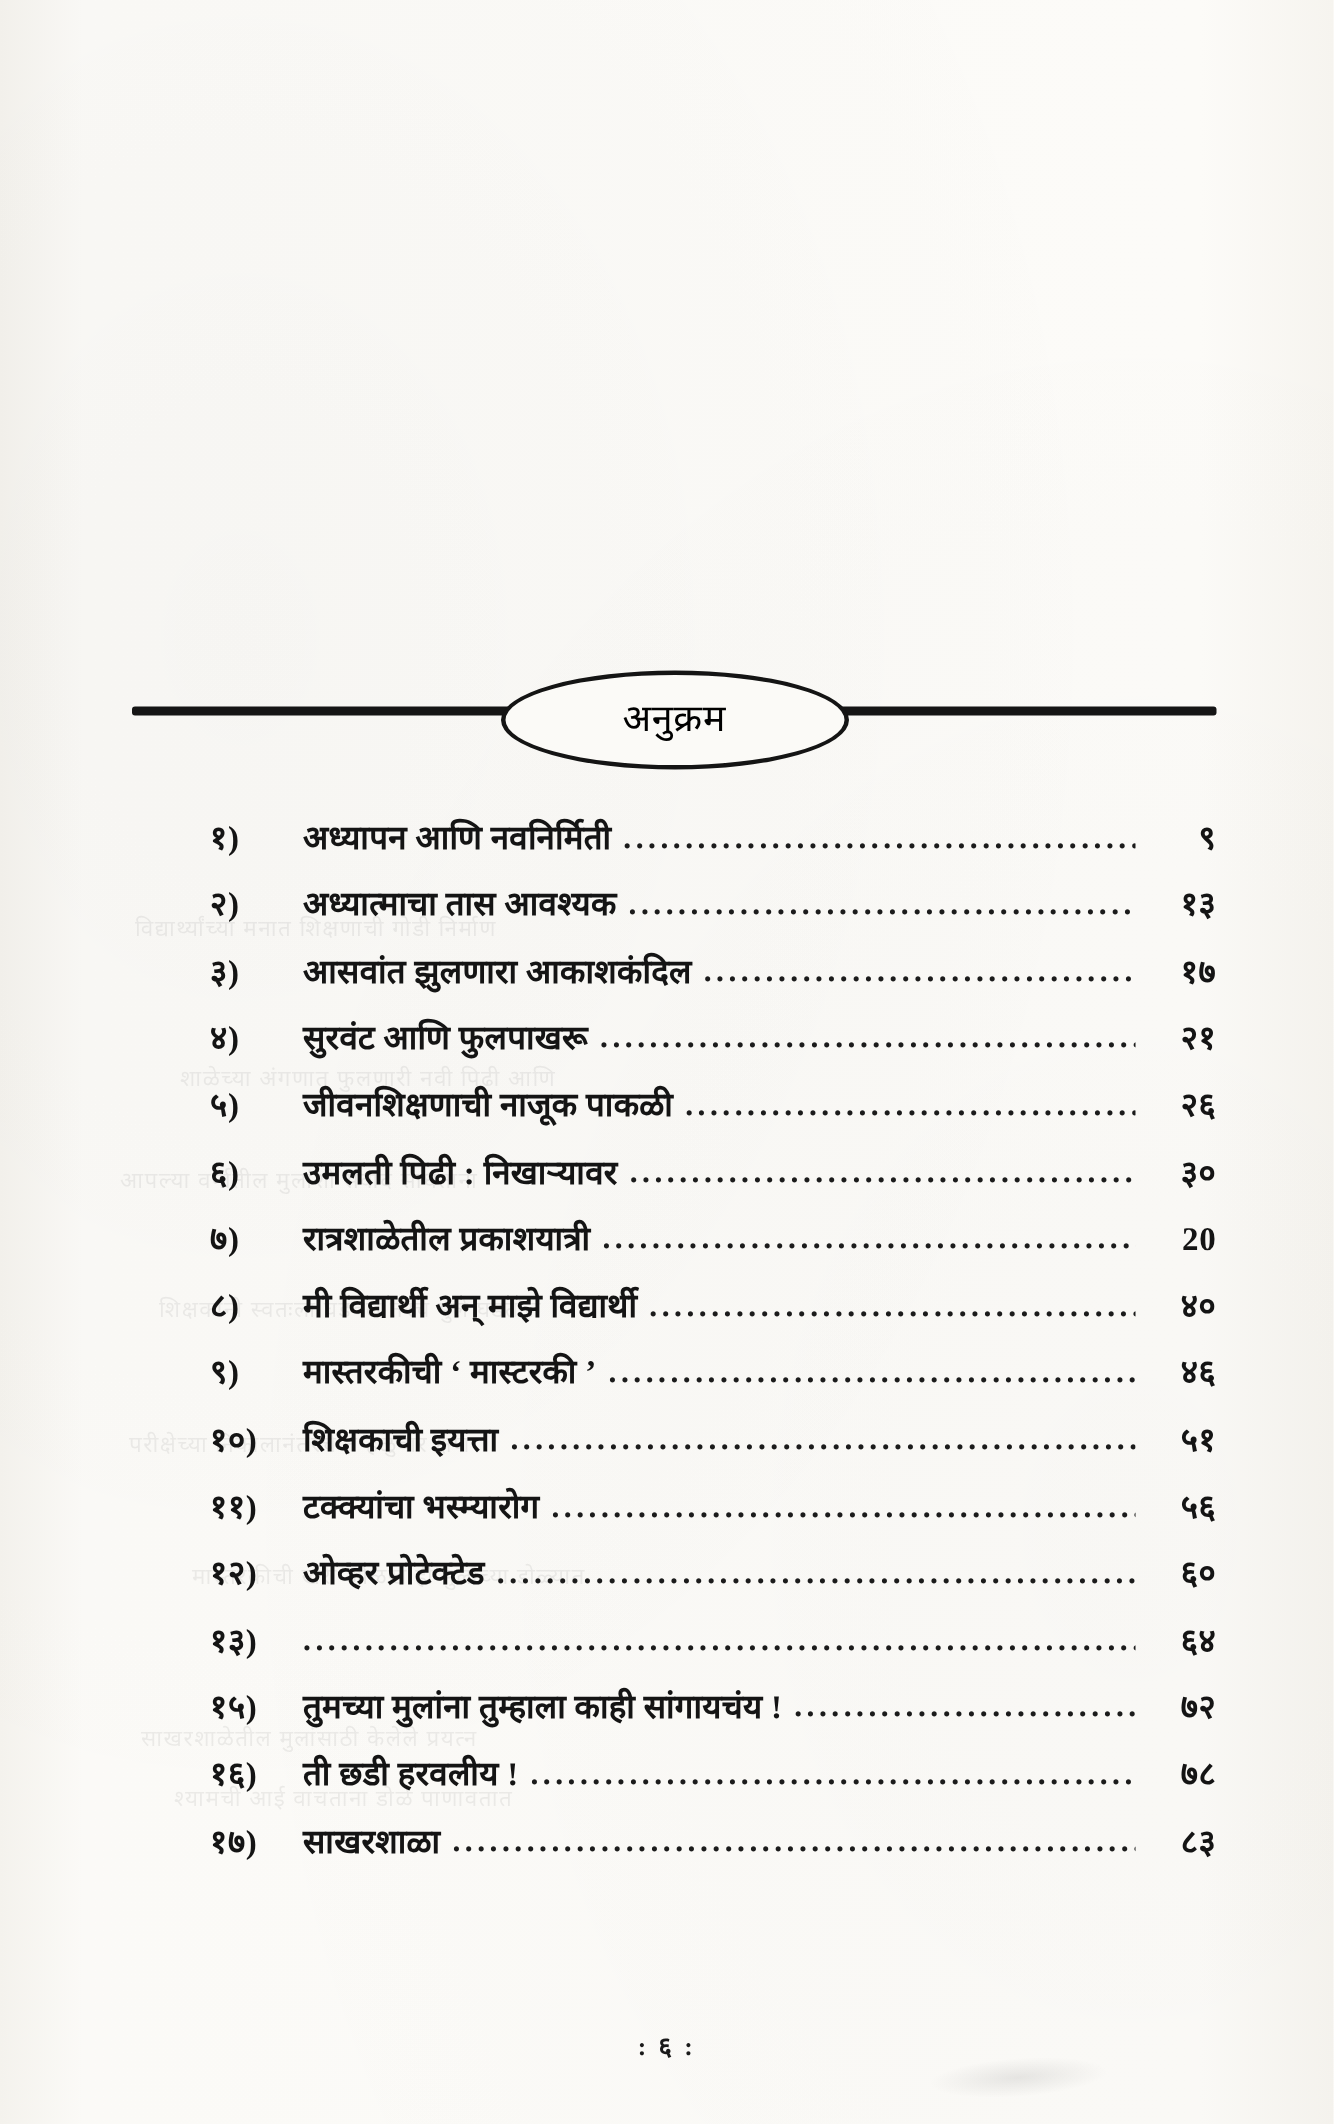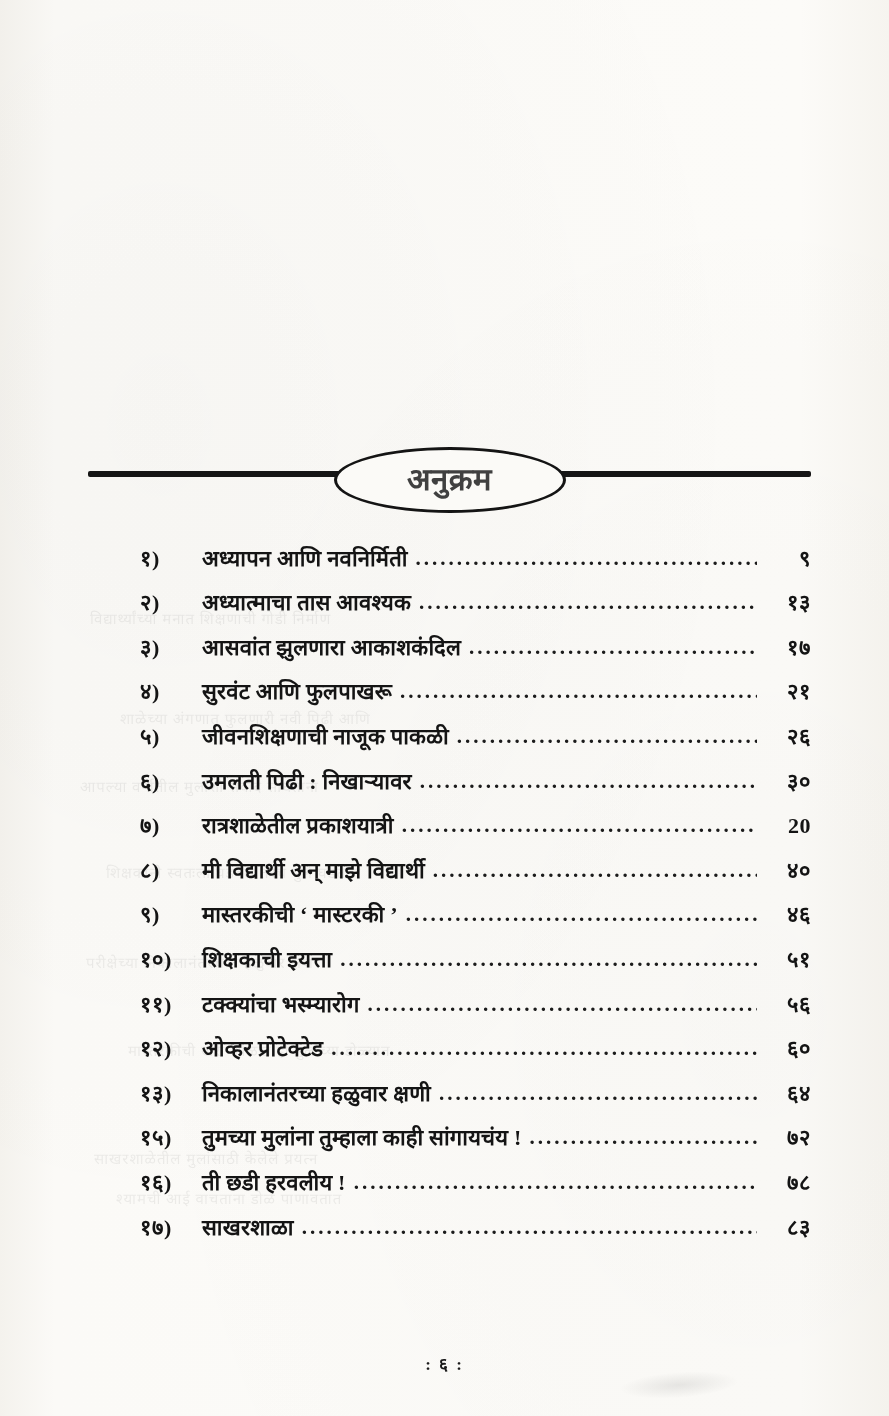--- a/index.html
+++ b/index.html
@@ -67,23 +67,23 @@
     height: 60px;
     border: 3px solid #141414;
     border-radius: 50%;
     background: #fbfaf7;
     display: flex;
     align-items: center;
     justify-content: center;
   }
   .oval-title {
     font-family: "Liberation Serif", serif;
-    font-size: 31px;
-    font-weight: 700;
-    color: #404040;
+    font-size: 25px;
+    font-weight: 400;
+    color: #000000;
     letter-spacing: 0.5px;
     line-height: 1;
     padding-bottom: 2px;
   }
 
   
   .toc {
     position: absolute;
     left: 140px;
     right: 78px;
@@ -261,21 +261,20 @@
 
     <div class="toc-row">
       <span class="num">१२)</span>
       <span class="label">ओव्हर प्रोटेक्टेड</span>
       <span class="dots"></span>
       <span class="page-no">६०</span>
     </div>
 
     <div class="toc-row">
       <span class="num">१३)</span>
-      <span class="label">निकालानंतरच्या हळुवार क्षणी</span>
       <span class="dots"></span>
       <span class="page-no">६४</span>
     </div>
 
 
     <div class="toc-row">
       <span class="num">१५)</span>
       <span class="label">तुमच्या मुलांना तुम्हाला काही सांगायचंय !</span>
       <span class="dots"></span>
       <span class="page-no">७२</span>

